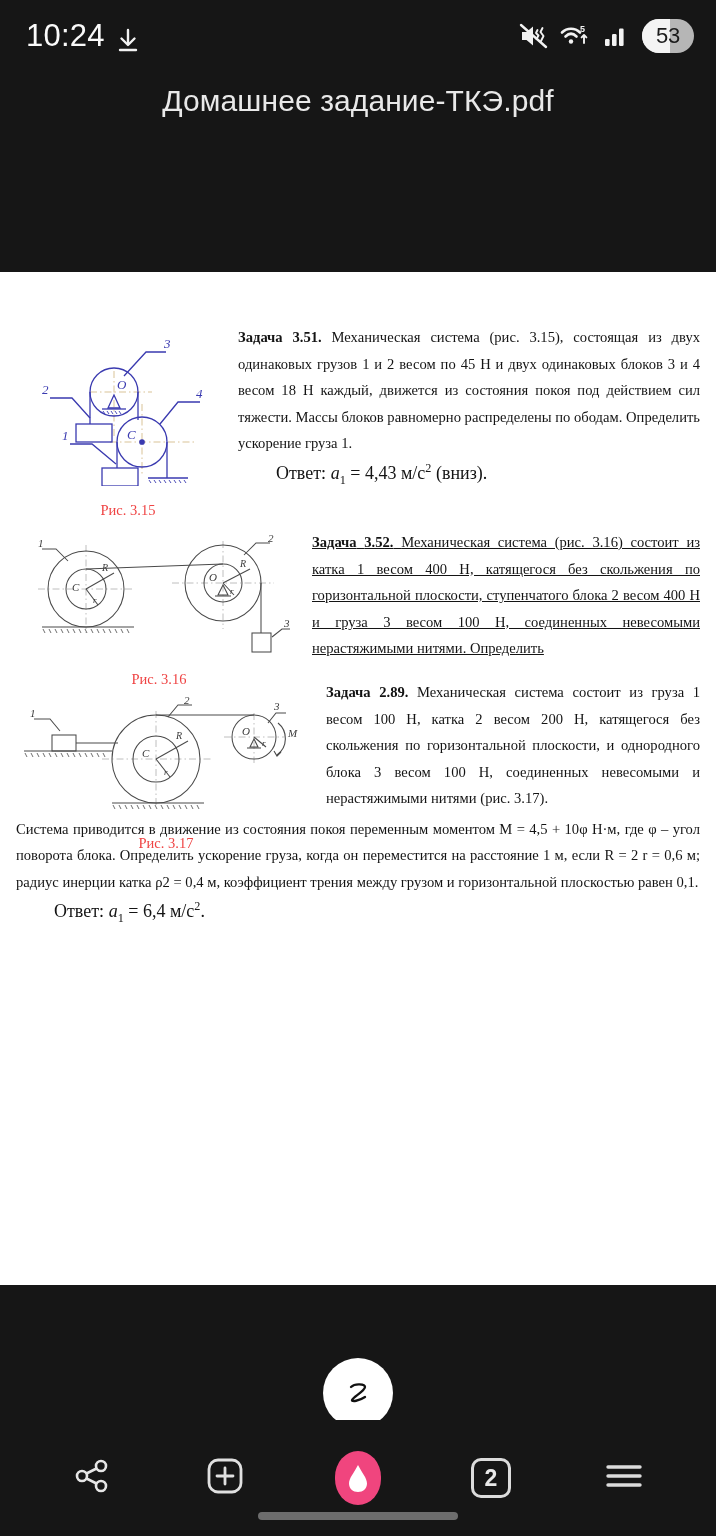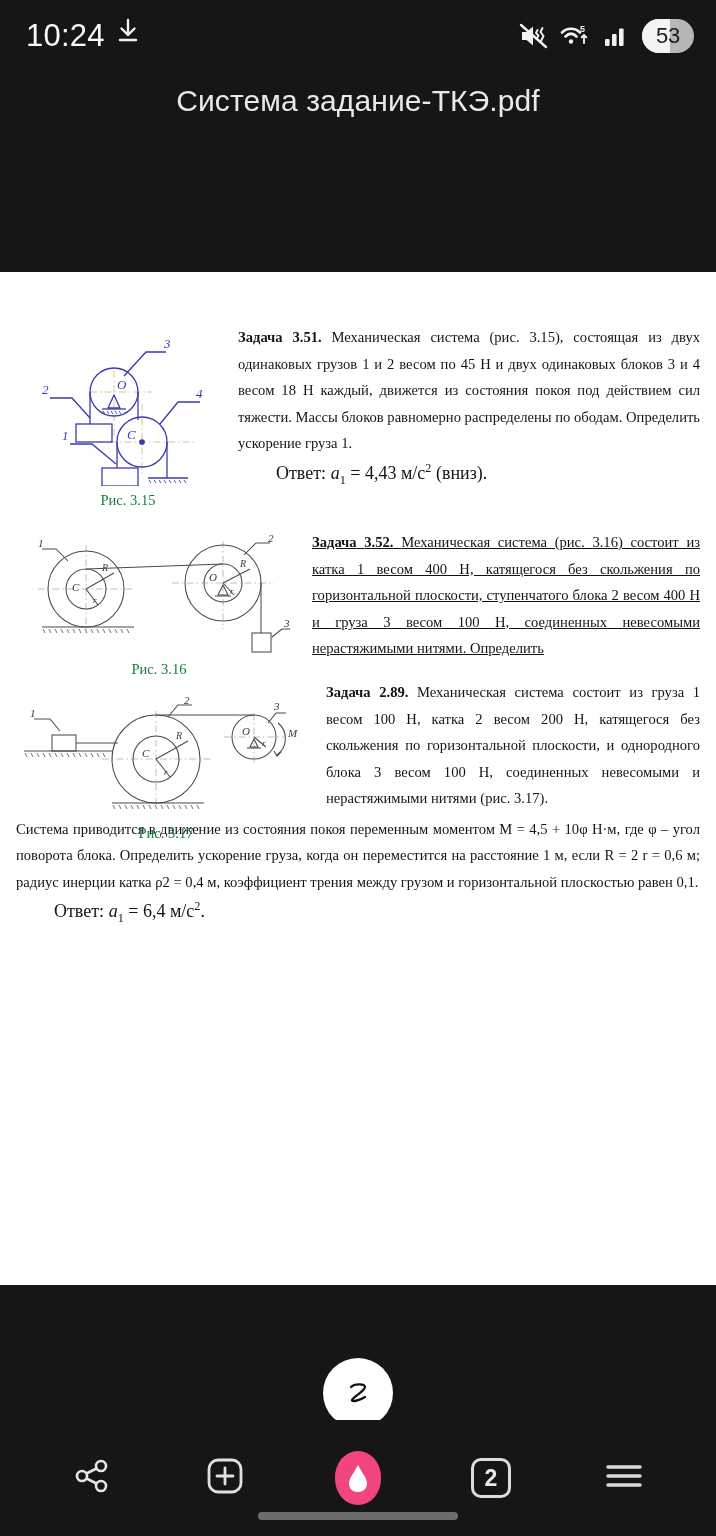--- a/index.html
+++ b/index.html
@@ -17,21 +17,21 @@
     display: flex; flex-direction: column;
   }
 
   
   .statusbar {
     height: 72px; flex: 0 0 72px;
     display: flex; align-items: center;
     padding: 0 22px 0 26px;
     color: #f2f2f2;
   }
-  .status-left { display: flex; align-items: flex-start; gap: 12px; }
+  .status-left { display: flex; align-items: flex-end; gap: 12px; }
   .clock { font-size: 31px; letter-spacing: .2px; font-weight: 400; color:#fafafa; }
   .status-spacer { flex: 1 1 auto; }
   .status-right { display: flex; align-items: center; gap: 11px; }
   .icon-svg { display: block; }
   .battery {
     position: relative;
     width: 52px; height: 34px;
     border-radius: 17px;
     background: #b6b6b6;
     overflow: hidden;
@@ -73,22 +73,22 @@
     padding: 52px 16px 0 16px;
     font-family: "Liberation Serif", serif;
     color: #141414;
   }
 
   .prob { position: relative; }
   .fig-caption {
     text-align: center;
     font-family: "Liberation Serif", serif;
     font-size: 14.5px;
-    margin-top: 2px;
-    color: #15803d;
+    margin-top: 12px;
+    color: #ef4444;
   }
 
   .ptext {
     font-size: 14.6px;
     line-height: 1.82;
     text-align: justify;
     text-justify: inter-word;
     color: #141414;
     hyphens: none;
   }
@@ -206,21 +206,21 @@
       </span>
 
       <span class="battery">
         <span class="battery-fill" style="width: 53%;"></span>
         <span class="battery-label">53</span>
       </span>
     </div>
   </div>
 
   <div class="titlebar">
-    <span class="doc-title">Система задание-ТКЭ.pdf</span>
+    <span class="doc-title">Домашнее задание-ТКЭ.pdf</span>
   </div>
 
   <div class="page-wrap">
     <div class="page">
 
       <div class="prob p351">
         <div class="fig">
           <svg width="200" height="160" viewBox="0 0 200 160" fill="none">
             <g stroke="#3a3ab0" stroke-width="1.3" fill="none">
 

